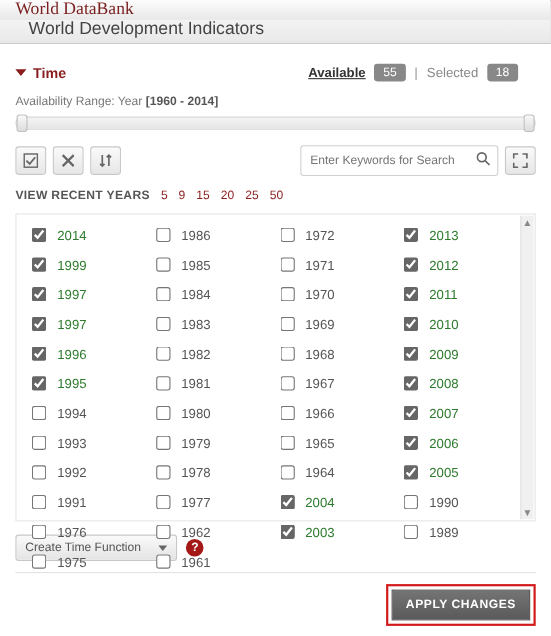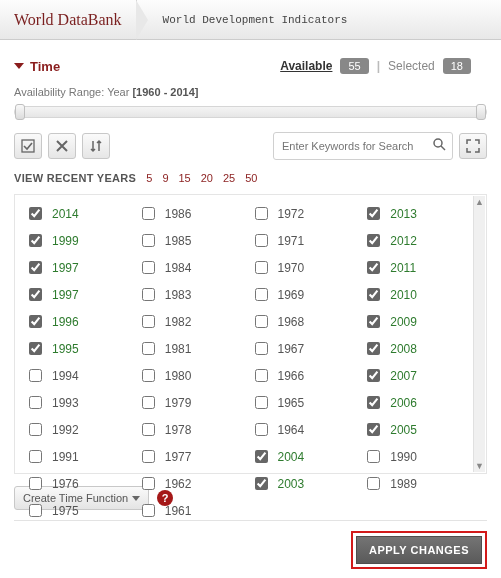--- a/index.html
+++ b/index.html
@@ -10,20 +10,21 @@
     color: #333;
     background: #fff;
     width: 501px;
   }
   .topbar {
     display: flex;
     align-items: stretch;
     background: linear-gradient(#fdfdfd, #e8e8e8);
     border-bottom: 1px solid #ccc;
     height: 40px;
+    flex-direction: column;
   }
   .brand {
     display: flex;
     align-items: center;
     padding: 0 14px;
     font-family: Georgia, serif;
     font-size: 16px;
     color: #7a1f1f;
     border-right: 1px solid #ccc;
     position: relative;
@@ -37,22 +38,22 @@
     width: 0; height: 0;
     border-top: 20px solid transparent;
     border-bottom: 20px solid transparent;
     border-left: 12px solid #e8e8e8;
     z-index: 1;
   }
   .subtitle {
     display: flex;
     align-items: center;
     padding-left: 26px;
-    font-family: Liberation Mono, monospace;
-    font-size: 11px;
+    font-family: Liberation Sans, sans-serif;
+    font-size: 16px;
     color: #444;
   }
   .content { padding: 12px 14px 0 14px; }
   .section-head {
     display: flex;
     align-items: center;
     justify-content: space-between;
     padding: 6px 16px 10px 0;
   }
   .left-head { display: flex; align-items: center; gap: 6px; }
@@ -168,21 +169,21 @@
   .footer-row1 {
     display: flex; align-items: center; gap: 8px;
     padding: 12px 0 10px 0;
   }
   .ctf-btn {
     border: 1px solid #c8c8c8;
     background: linear-gradient(#fafafa,#e4e4e4);
     border-radius: 3px;
     padding: 5px 8px;
     font-size: 11px; color: #555;
-    display: inline-flex; align-items: center; gap: 4px;
+    display: inline-flex; align-items: center; gap: 16px;
     cursor: pointer;
   }
   .mini-tri {
     width:0;height:0;
     border-left:4px solid transparent;
     border-right:4px solid transparent;
     border-top:5px solid #666;
   }
   .help-badge {
     width: 16px; height: 16px;

